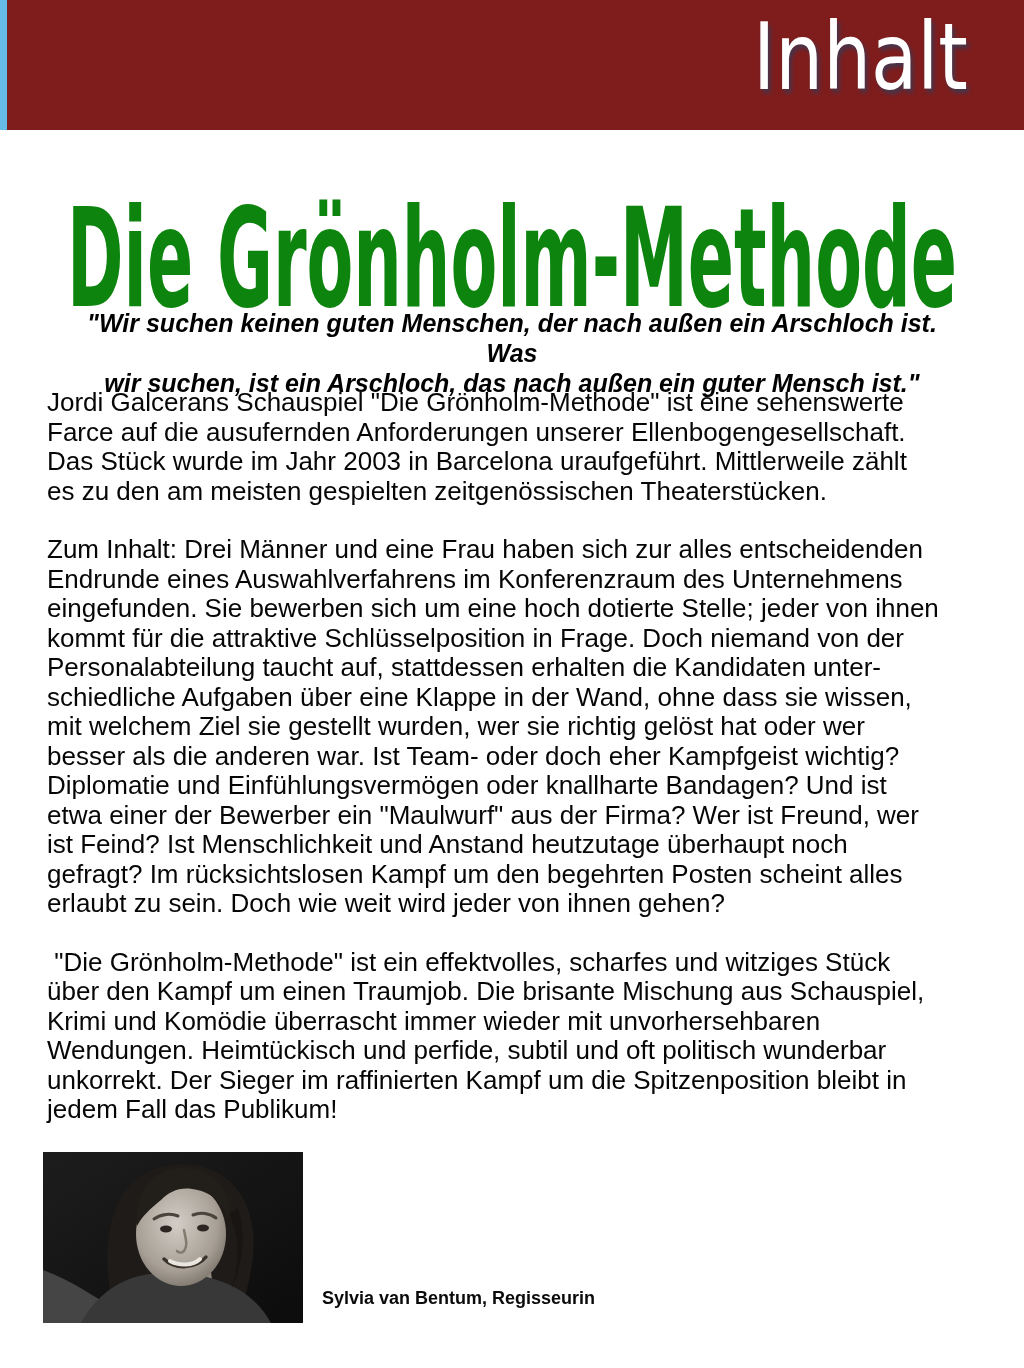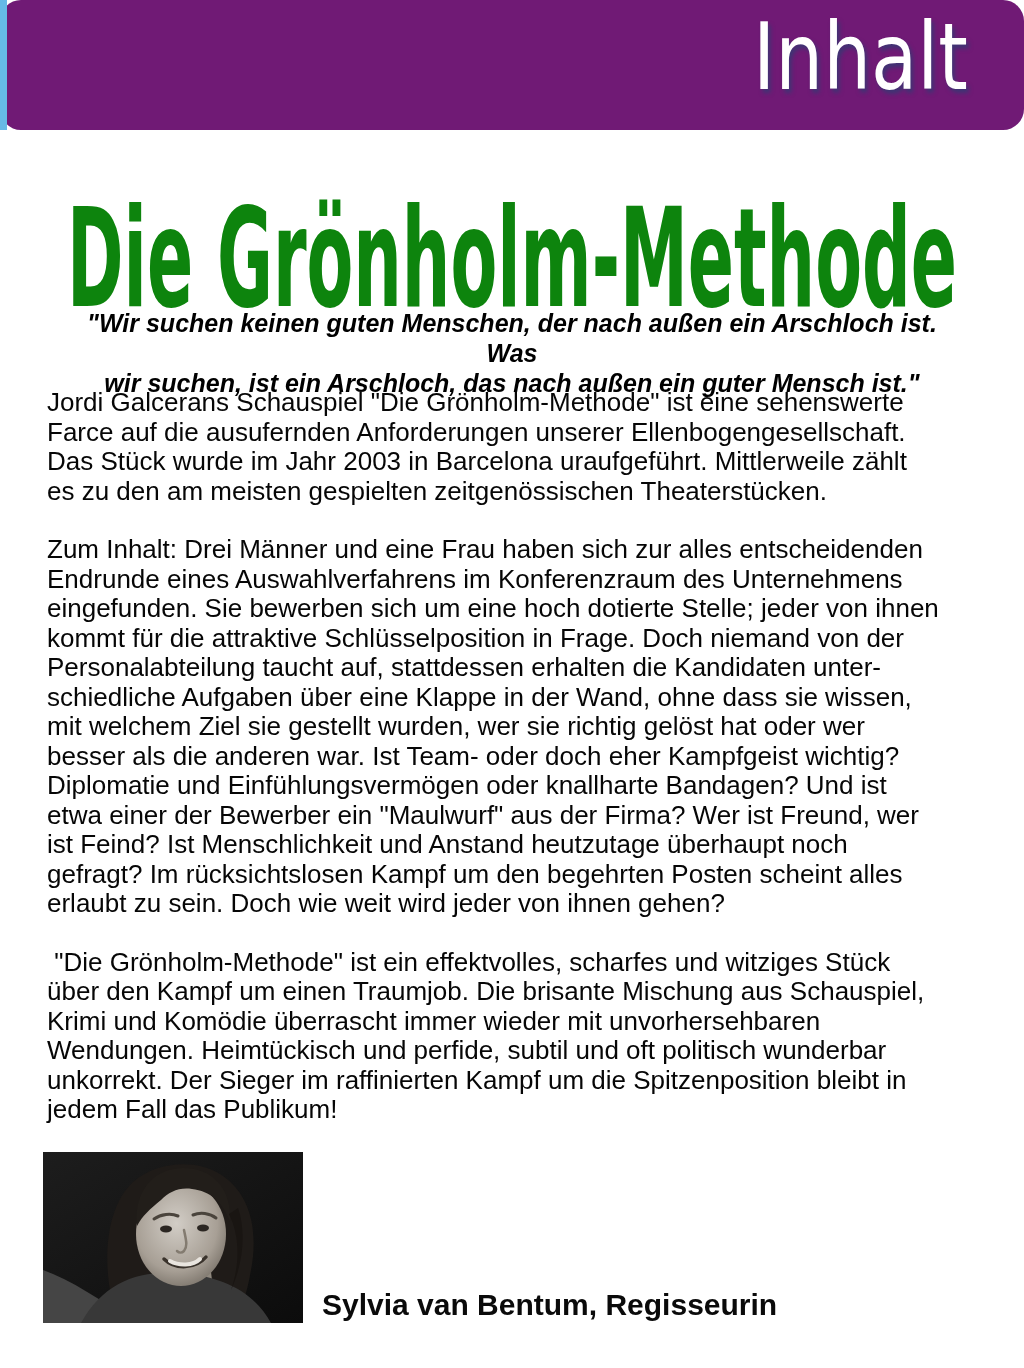--- a/index.html
+++ b/index.html
@@ -6,22 +6,21 @@
   html,body { background:#ffffff; }
   .page {
     position:relative; width:1024px; height:1368px;
     background:#ffffff; overflow:hidden;
     font-family:"Liberation Sans", sans-serif; color:#0a0a0a;
   }
 
   
   .banner {
     position:absolute; top:0; left:0; width:1024px; height:130px;
-    background:#701a75;
-    border-radius:21px;
+    background:#7f1d1d;
   }
   .banner::before {
     content:""; position:absolute; left:0; top:0; width:7px; height:100%;
     background:#66bae6;
   }
   .banner-title {
     position:absolute; top:12px; right:56px;
     font-family:"DejaVu Sans", sans-serif;
     font-size:92px; font-weight:400; color:#ffffff; line-height:1;
     text-shadow:3px 4px 5px rgba(20,75,115,0.55);
@@ -51,21 +50,21 @@
   .content p { margin:0 0 29px 0; white-space:pre; }
 
   
   .photo {
     position:absolute; top:1152px; left:43px; width:260px; height:171px;
     background:#111; box-shadow:0 0 0 1px #2a2a2a inset;
   }
   .photo svg { display:block; width:100%; height:100%; }
   .caption {
     position:absolute; top:1288px; left:322px;
-    font-size:30px; font-weight:bold; color:#0a0a0a; white-space:nowrap;
+    font-size:18px; font-weight:bold; color:#0a0a0a; white-space:nowrap;
   }
 </style>
 </head>
 <body>
 
 <div class="page">
 
   <header class="banner">
     <span class="banner-title">Inhalt</span>
   </header>

